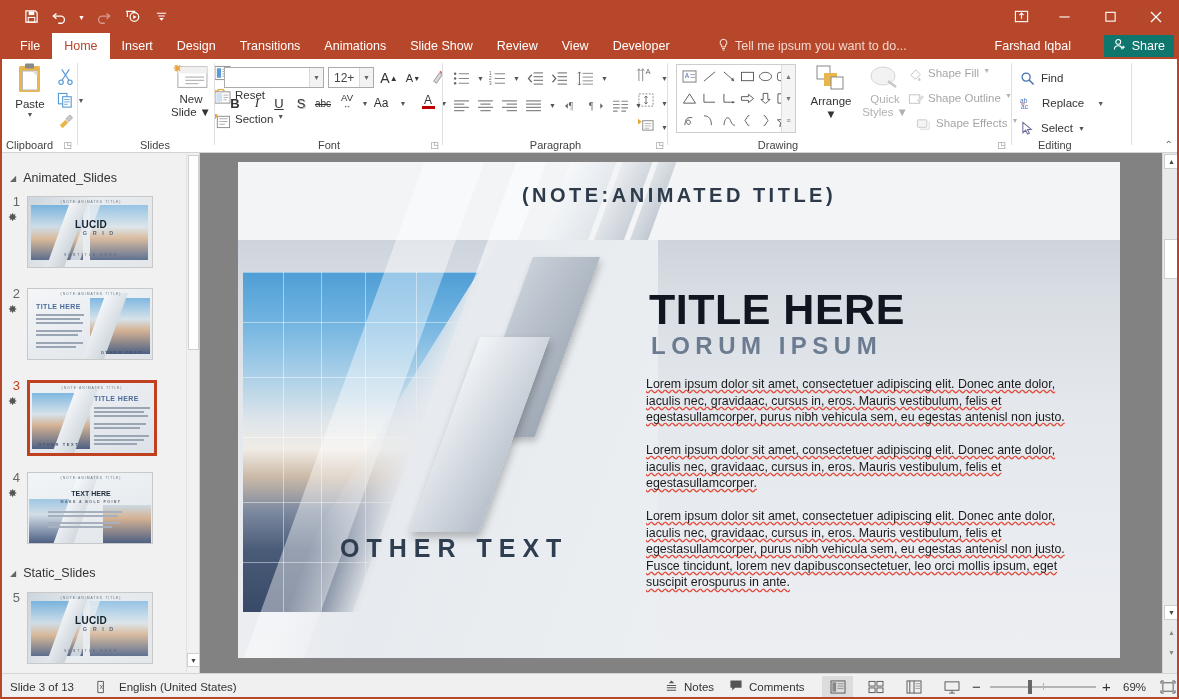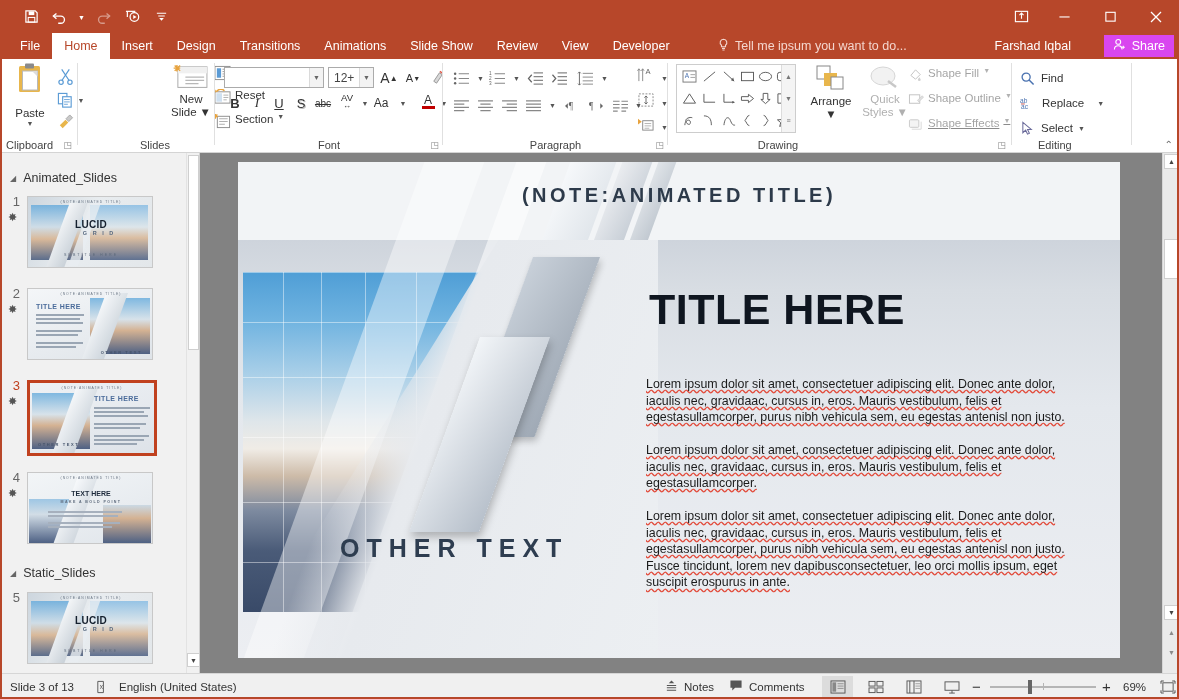--- a/index.html
+++ b/index.html
@@ -51,21 +51,21 @@
   .tellme {
     position: absolute; left: 718px; top: 0; height: 26px;
     display: flex; align-items: center; gap: 6px; color: #f4d6ce; font-size: 12.5px;
   }
   .acct {
     position: absolute; right: 108px; top: 0; height: 26px; display: flex; align-items: center;
     color: #fff; font-size: 12.5px;
   }
   .sharebtn {
     position: absolute; right: 5px; top: 2px; height: 22px; padding: 0 9px;
-    background: #d946ef; display: flex; align-items: center; gap: 5px;
+    background: #0f766e; display: flex; align-items: center; gap: 5px;
     color: #fff; font-size: 12.5px;
   }
 
   
   .ribbon {
     position: absolute; left: 0; top: 59px; width: 1179px; height: 94px;
     background: #fff; border-bottom: 1px solid #d4d4d4;
   }
   .rgroup { position: absolute; top: 0; height: 94px; }
   .rgroup-lbl {
@@ -76,21 +76,21 @@
   .dlg {
     position: absolute; bottom: 3px; font-size: 9px; color: #888;
   }
   .lbl-sm { font-size: 11.5px; color: #333; }
 
   
   .paste-btn {
     position: absolute; left: 8px; top: 4px; width: 44px; height: 72px;
     display: flex; flex-direction: column; align-items: center;
   }
-  .paste-lbl { font-size: 11.5px; color: #333; margin-top: 12px; }
+  .paste-lbl { font-size: 11.5px; color: #333; margin-top: 3px; }
   .paste-car { font-size: 7px; color: #555; margin-top: 1px; }
   .clip-ico { position: absolute; width: 22px; height: 22px; display: flex; align-items: center; justify-content: center; }
 
   
   .newslide {
     position: absolute; left: 90px; top: 4px; width: 46px; height: 72px;
     display: flex; flex-direction: column; align-items: center;
   }
   .newslide span { font-size: 11.5px; color: #333; line-height: 13px; }
   .rbtn-row {
@@ -763,21 +763,21 @@
         <span class="car">▼</span>
       </div>
       <div class="rbtn-row" style="position:absolute;left:240px;top:33px;opacity:.45;">
         <svg width="16" height="15" viewBox="0 0 17 16">
             <rect x="1.5" y="3" width="11" height="9" fill="none" stroke="#777"></rect>
             <path d="M10 9 l5-5 1.5 1.5 -5 5z" fill="#bbb" stroke="#888" stroke-width=".7"></path>
           </svg>
         <span class="lbl-sm">Shape Outline</span>
         <span class="car">▼</span>
       </div>
-      <div class="rbtn-row" style="position:absolute;left:240px;top:58px;opacity:.45;text-decoration:underline;">
+      <div class="rbtn-row" style="position:absolute;left:248px;top:58px;opacity:.45;">
         <svg width="16" height="15" viewBox="0 0 17 16">
             <rect x="1.5" y="3" width="10" height="8" rx="1" fill="#e8e8e8" stroke="#888"></rect>
             <path d="M4 13 h10 v-8" fill="none" stroke="#aaa"></path>
           </svg>
         <span class="lbl-sm">Shape Effects</span>
         <span class="car">▼</span>
       </div>
       <div class="rgroup-lbl" style="left:0;width:220px;">Drawing</div>
       <div class="dlg" style="right:6px;">◳</div>
       <div class="rsep" style="right:0;"></div>
@@ -940,20 +940,21 @@
                   clip-path: polygon(100% 0, 100% 100%, 0 100%, 62% 0);"></div>
 
       <div class="diag" style="left:295px;top:95px;width:67px;height:180px;
                   background:linear-gradient(105deg,#c8d0d9,#9fa9b5);box-shadow:3px 4px 7px rgba(0,0,0,.22);"></div>
       <div class="diag" style="left:242px;top:175px;width:70px;height:195px;
                   background:linear-gradient(105deg,#f2f5f8,#b6bfca);box-shadow:3px 5px 8px rgba(0,0,0,.25);"></div>
 
       <div class="note-title">(NOTE:ANIMATED TITLE)</div>
       <div class="other-text">OTHER TEXT</div>
       <div class="slide-title">TITLE HERE</div>
+      <div class="slide-sub">LORUM IPSUM</div>
       <div class="para sp" style="top:214px;">Lorem ipsum dolor sit amet, consectetuer adipiscing elit. Donec ante dolor, iaculis nec, gravidaac, cursus in, eros. Mauris vestibulum, felis et egestasullamcorper, purus nibh vehicula sem, eu egestas antenisl non justo.</div>
       <div class="para sp" style="top:280px;">Lorem ipsum dolor sit amet, consectetuer adipiscing elit. Donec ante dolor, iaculis nec, gravidaac, cursus in, eros. Mauris vestibulum, felis et egestasullamcorper.</div>
       <div class="para sp" style="top:346px;">Lorem ipsum dolor sit amet, consectetuer adipiscing elit. Donec ante dolor, iaculis nec, gravidaac, cursus in, eros. Mauris vestibulum, felis et egestasullamcorper, purus nibh vehicula sem, eu egestas antenisl non justo. Fusce tincidunt, lorem nev dapibusconsectetuer, leo orci mollis ipsum, eget suscipit erospurus in ante.</div>
     </div>
 
     <div class="vsb">
       <div class="sb-arrow" style="top:1px;">▲</div>
       <div class="vsb-thumb"></div>
       <div class="sb-arrow" style="top:452px;">▼</div>
       <div class="vsb-mini" style="top:472px;">▲</div>

